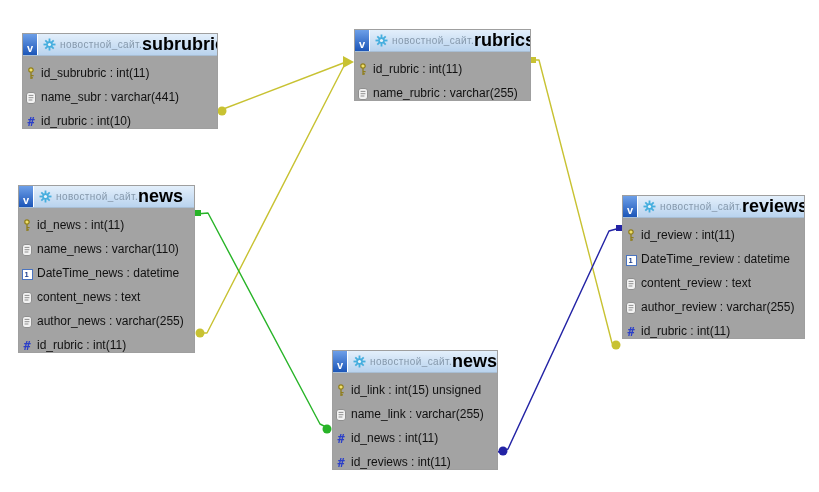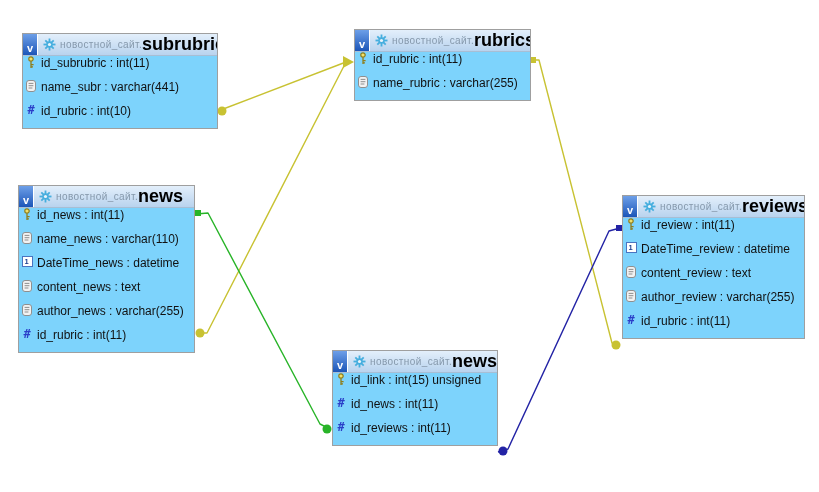--- a/index.html
+++ b/index.html
@@ -28,21 +28,21 @@
     background:linear-gradient(#6d9fe8,#1c56b8);
     color:#fff;font-weight:bold;font-size:11px;line-height:11px;
     display:flex;align-items:flex-end;justify-content:center;
     border-right:1px solid #fff;box-sizing:border-box;padding-bottom:1px;
     cursor:pointer;
   }
   .gear{flex:0 0 13px;height:13px;margin:0 4px 0 2px;display:flex;align-items:center;cursor:pointer;}
   .dbname{color:#8598ab;font-size:10px;letter-spacing:.4px;}
   .tname{color:#000;font-size:18px;font-weight:bold;}
   .trow{
-    height:24px;display:flex;align-items:flex-start;background:#7dd3fc;
+    height:24px;display:flex;align-items:flex-end;background:#a3a3a3;
     font-size:12px;color:#111;white-space:nowrap;overflow:hidden;cursor:pointer;
   }
   .ficon{flex:0 0 16px;display:flex;align-items:center;justify-content:center;}
   .fi-hash{
     color:#2b3fc8;font-weight:bold;font-size:12px;
     font-family:"DejaVu Sans Mono",monospace;line-height:1;
   }
   .flabel{padding-left:2px;}
 </style>
 </head>
@@ -240,20 +240,29 @@
     <div class="trow">
       <span class="ficon">
           <svg width="10" height="13" viewBox="0 0 10 13">
             <circle cx="5" cy="3" r="2.2" fill="#f0e06a" stroke="#8f7d1a" stroke-width="1.2"></circle>
             <path d="M5 5.2 L5 12 M5 8.6 L7.6 8.6 M5 10.8 L7 10.8" stroke="#8f7d1a" stroke-width="1.3" fill="none"></path>
           </svg>
         </span>
       <span class="flabel">id_link : int(15) unsigned</span>
     </div>
     <div class="trow">
+      <span class="ficon">
+          <svg width="10" height="12" viewBox="0 0 10 12">
+            <rect x="0.5" y="0.5" width="9" height="11" rx="2.5" fill="#f2f2f2" stroke="#8f8f8f"></rect>
+            <path d="M2.6 3.4 H7.4 M2.6 5.7 H7.4 M2.6 8 H6.4" stroke="#8f8f8f" stroke-width="1" fill="none"></path>
+          </svg>
+        </span>
+      <span class="flabel">name_link : varchar(255)</span>
+    </div>
+    <div class="trow">
       <span class="ficon fi-hash">#</span>
       <span class="flabel">id_news : int(11)</span>
     </div>
     <div class="trow">
       <span class="ficon fi-hash">#</span>
       <span class="flabel">id_reviews : int(11)</span>
     </div>
   </div>
 
   <div class="db-table" id="t-reviews">

